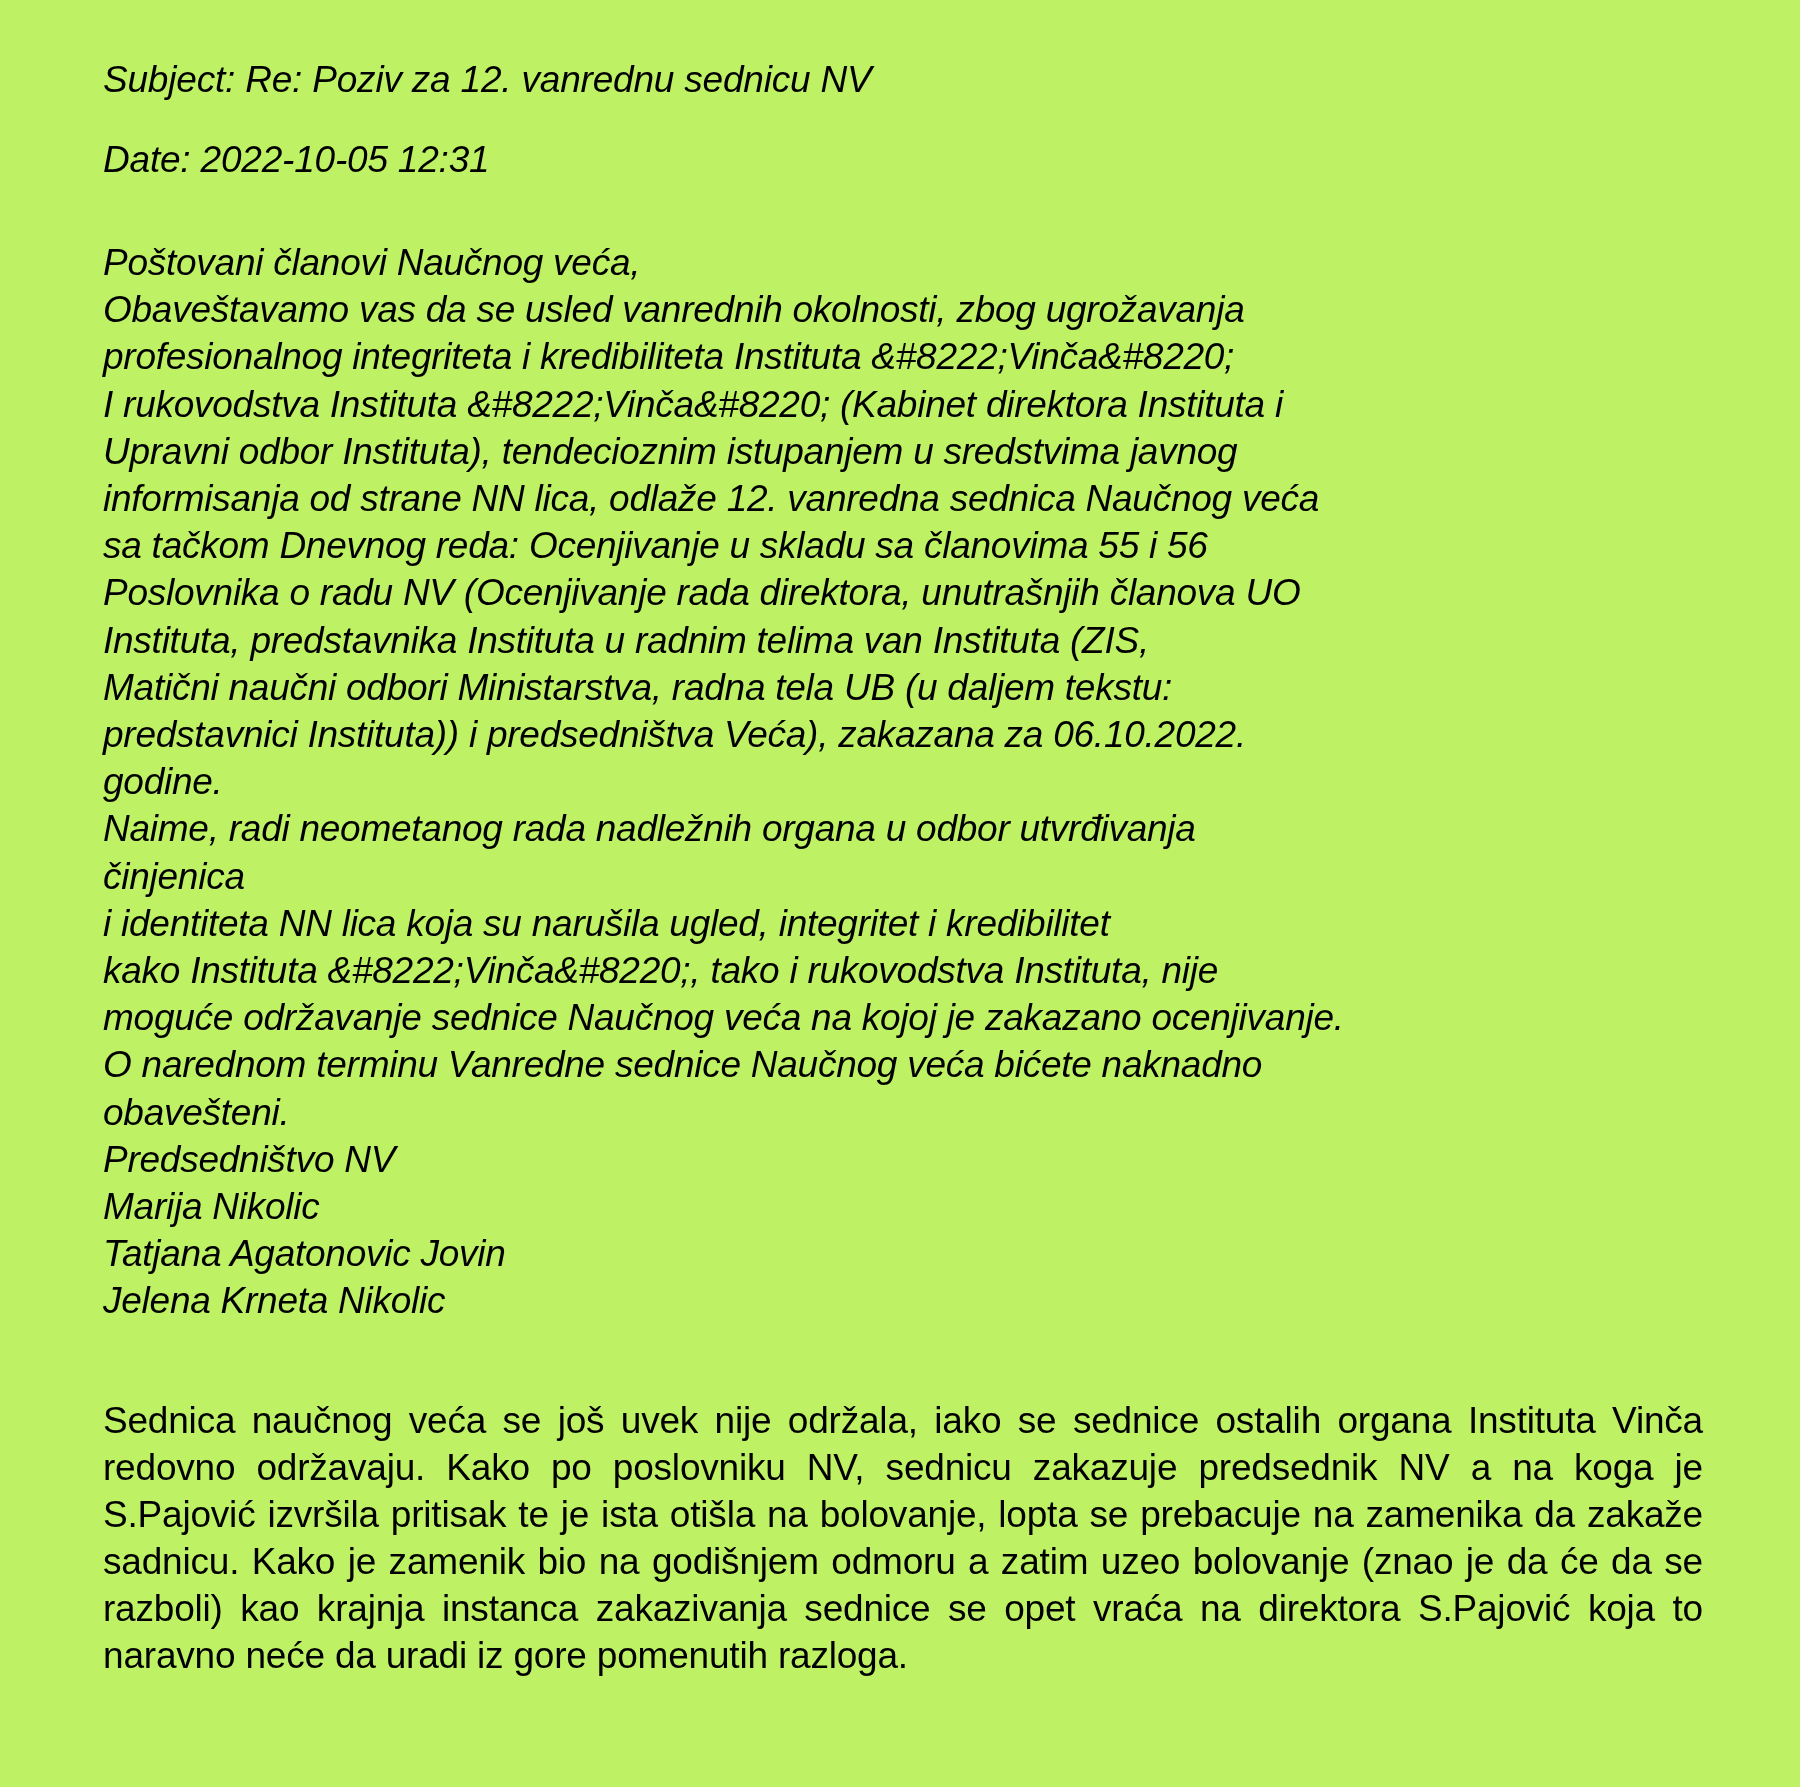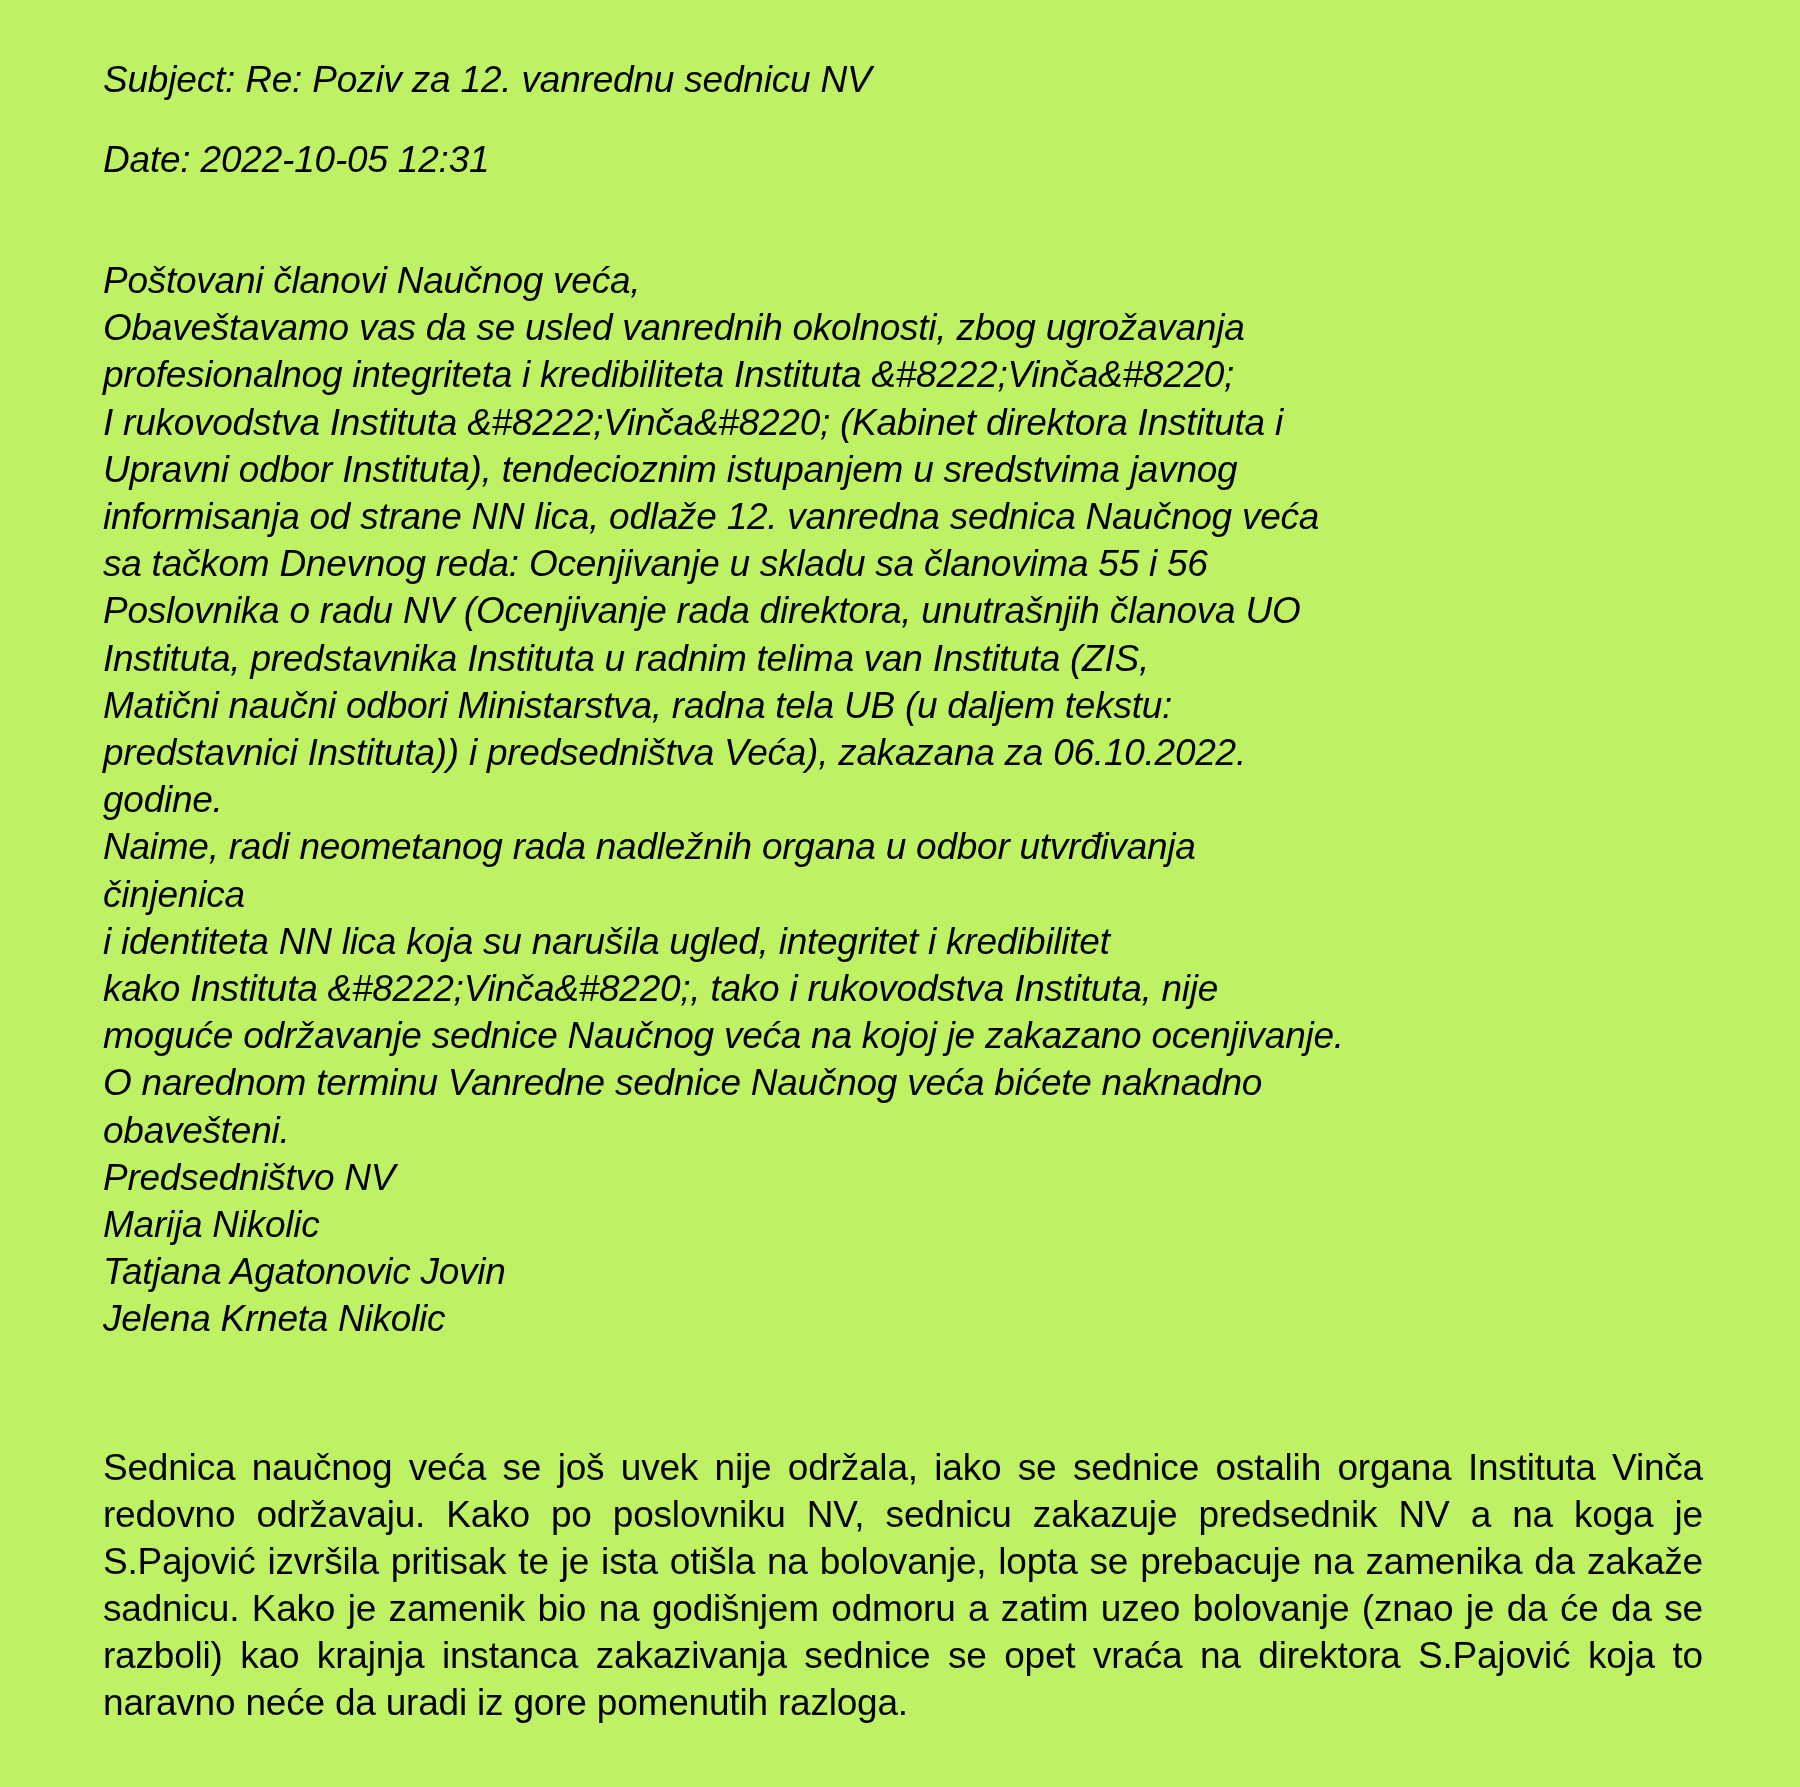--- a/index.html
+++ b/index.html
@@ -26,34 +26,34 @@
     font-style: italic;
     font-size: 37px;
     line-height: 44px;
     letter-spacing: -0.2px;
     white-space: pre;
   }
   .hdr-subject { margin-top: 22px; }
   .hdr-date { margin-top: 36px; }
 
   .letter-body {
-    margin-top: 75px;
+    margin-top: 57px;
     font-style: italic;
     font-size: 37px;
     line-height: 47.2px;
     letter-spacing: -0.25px;
   }
   .letter-body .ln {
     white-space: pre;
     display: block;
   }
   .sig-block .ln { white-space: pre; display: block; }
 
   .closing-para {
-    margin-top: 101px;
+    margin-top: 72px;
     font-style: normal;
     font-size: 37px;
     line-height: 47px;
     letter-spacing: -0.2px;
     text-align: justify;
     text-justify: inter-word;
     width: 1600px;
   }
 </style>
 </head>

